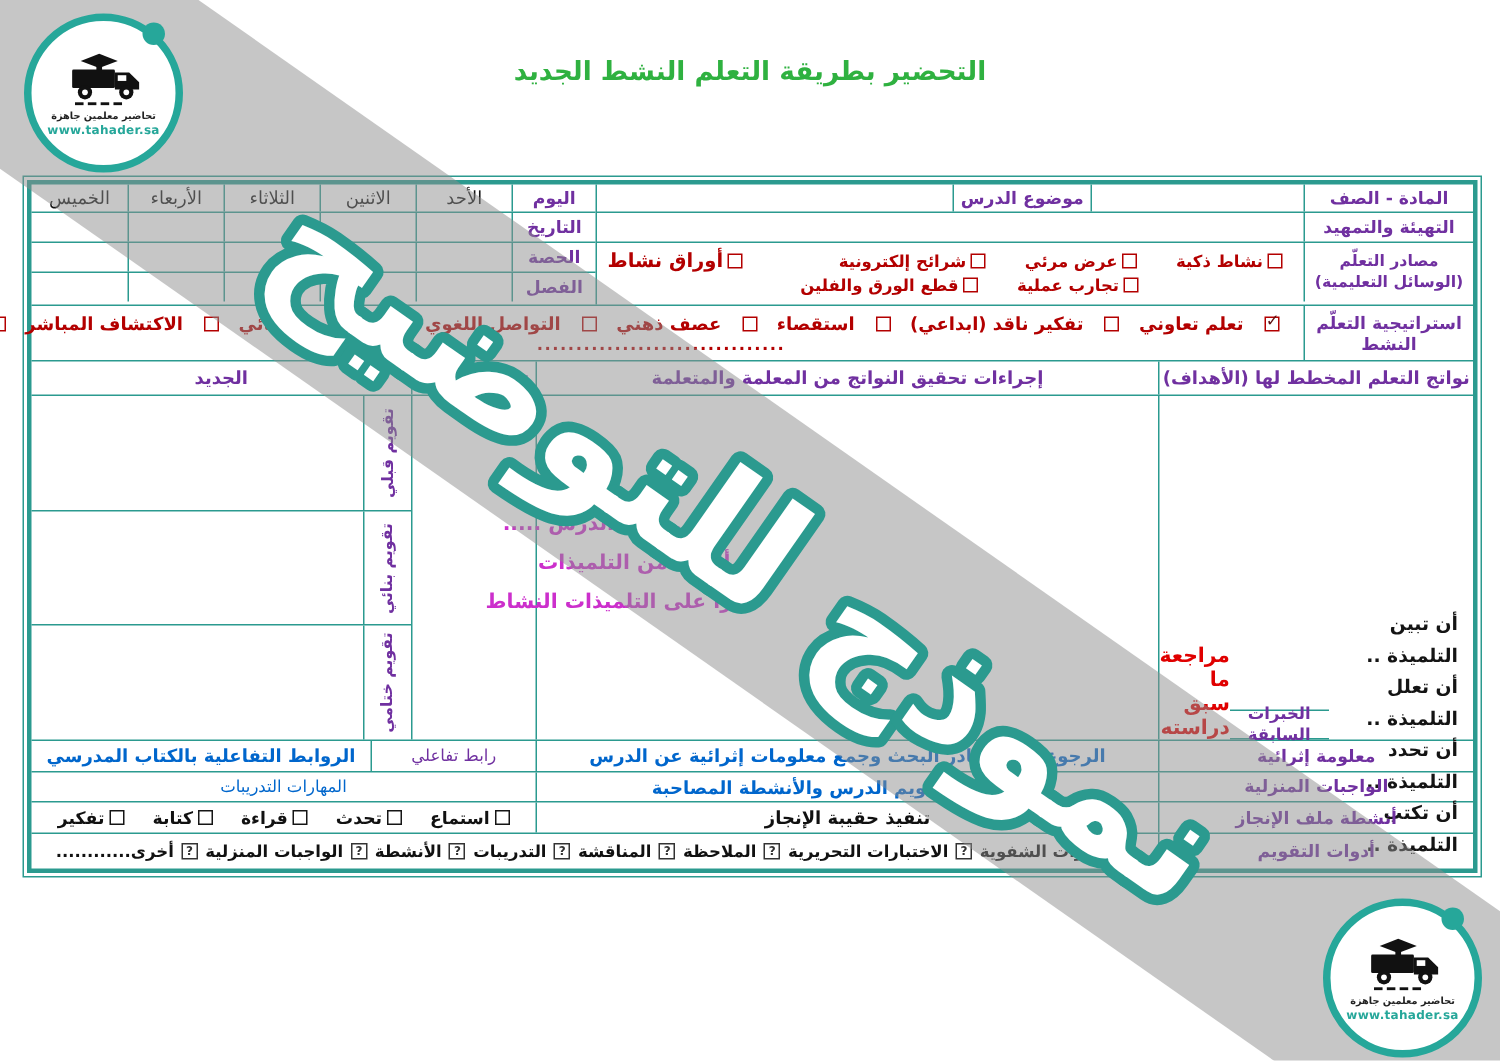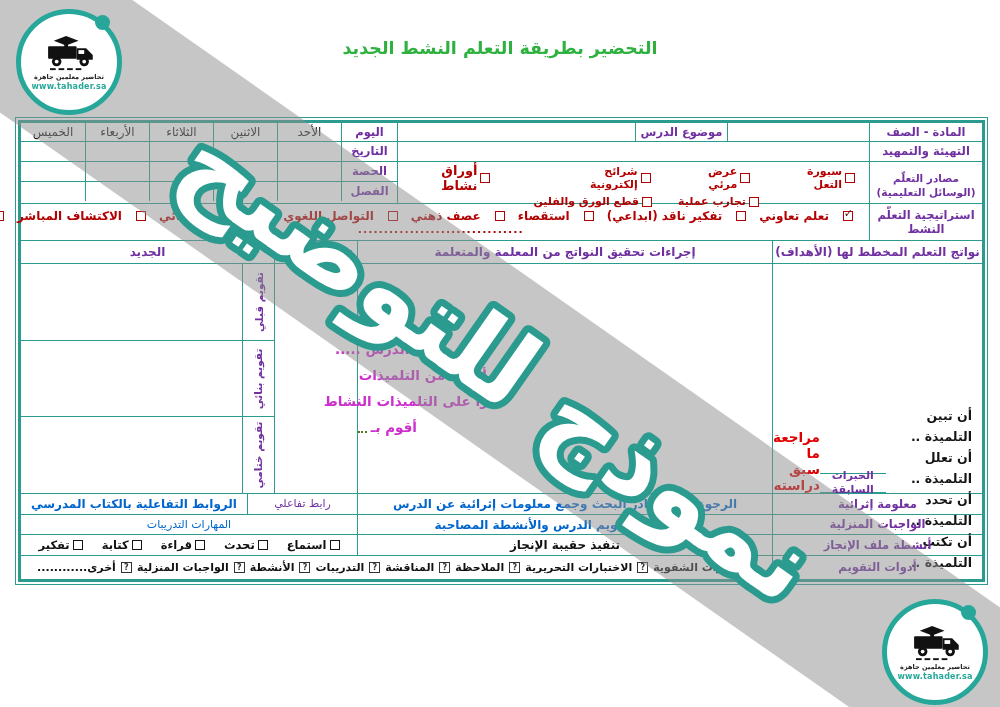--- a/index.html
+++ b/index.html
@@ -123,21 +123,21 @@
       </div>
       <div class="row rb3 gr">
         <div class="lab" style="flex-direction:column;font-size:10.5px">
           <span>مصادر التعلّم</span>
           <span>(الوسائل التعليمية)</span>
         </div>
         <div class="resbox">
           <div class="resline">
             <span class="resitem">
               <span class="cb" data-checked="false"></span>
-              <span>سبورة التعل</span>
+              <span>نشاط ذكية</span>
               </span>
             <span class="resitem">
               <span class="cb" data-checked="false"></span>
               <span>عرض مرئي</span>
               </span>
             <span class="resitem">
               <span class="cb" data-checked="false"></span>
               <span>شرائح إلكترونية</span>
               </span>
             <span class="resitem big">
@@ -261,24 +261,20 @@
         <span>في بداية الدرس .....</span>
         <span class="gdots" style="width:58px"></span>
       </div>
       <div class="procline" style="padding-right:285px">
         <span>أطلب من التلميذات</span>
         <span class="gdots" style="width:100px"></span>
       </div>
       <div class="procline" style="padding-right:270px">
         <span>أقرأ على التلميذات النشاط</span>
         <span class="gdots" style="width:122px"></span>
-      </div>
-      <div class="procline" style="padding-right:355px">
-        <span>أقوم بـ</span>
-        <span class="gdots" style="width:118px"></span>
       </div>
     </div>
     <div></div>
     <div class="evalcol">
       <div class="erow">
         <div>
           <span class="rot">تقويم قبلي</span>
           </div>
         <div></div>
       </div>

